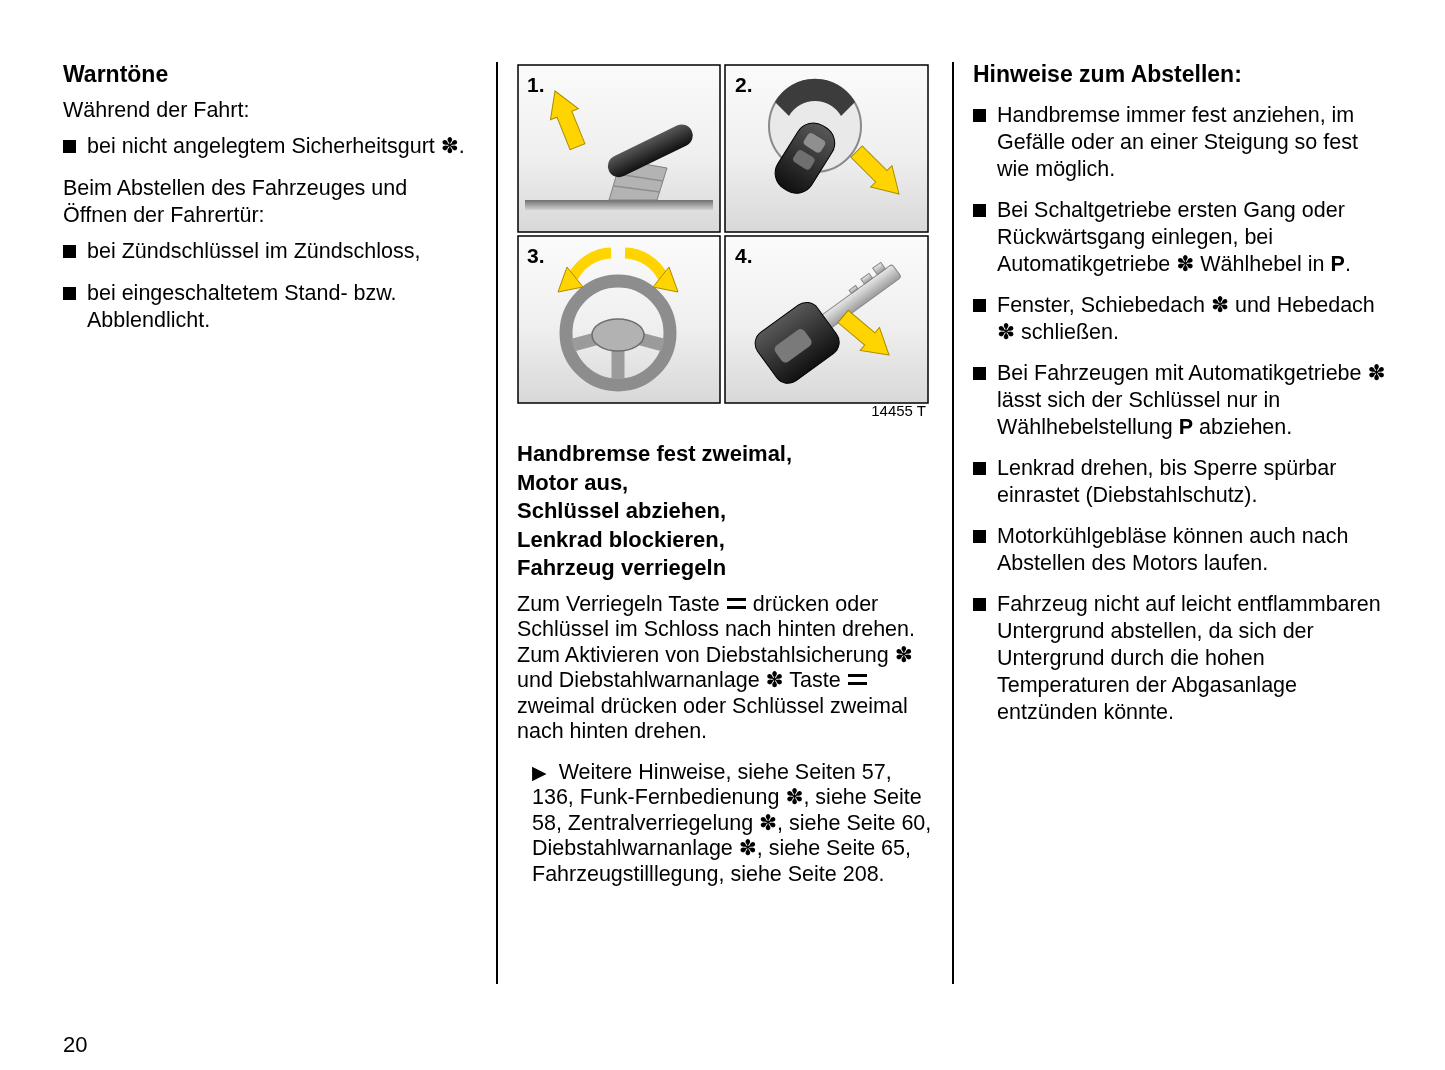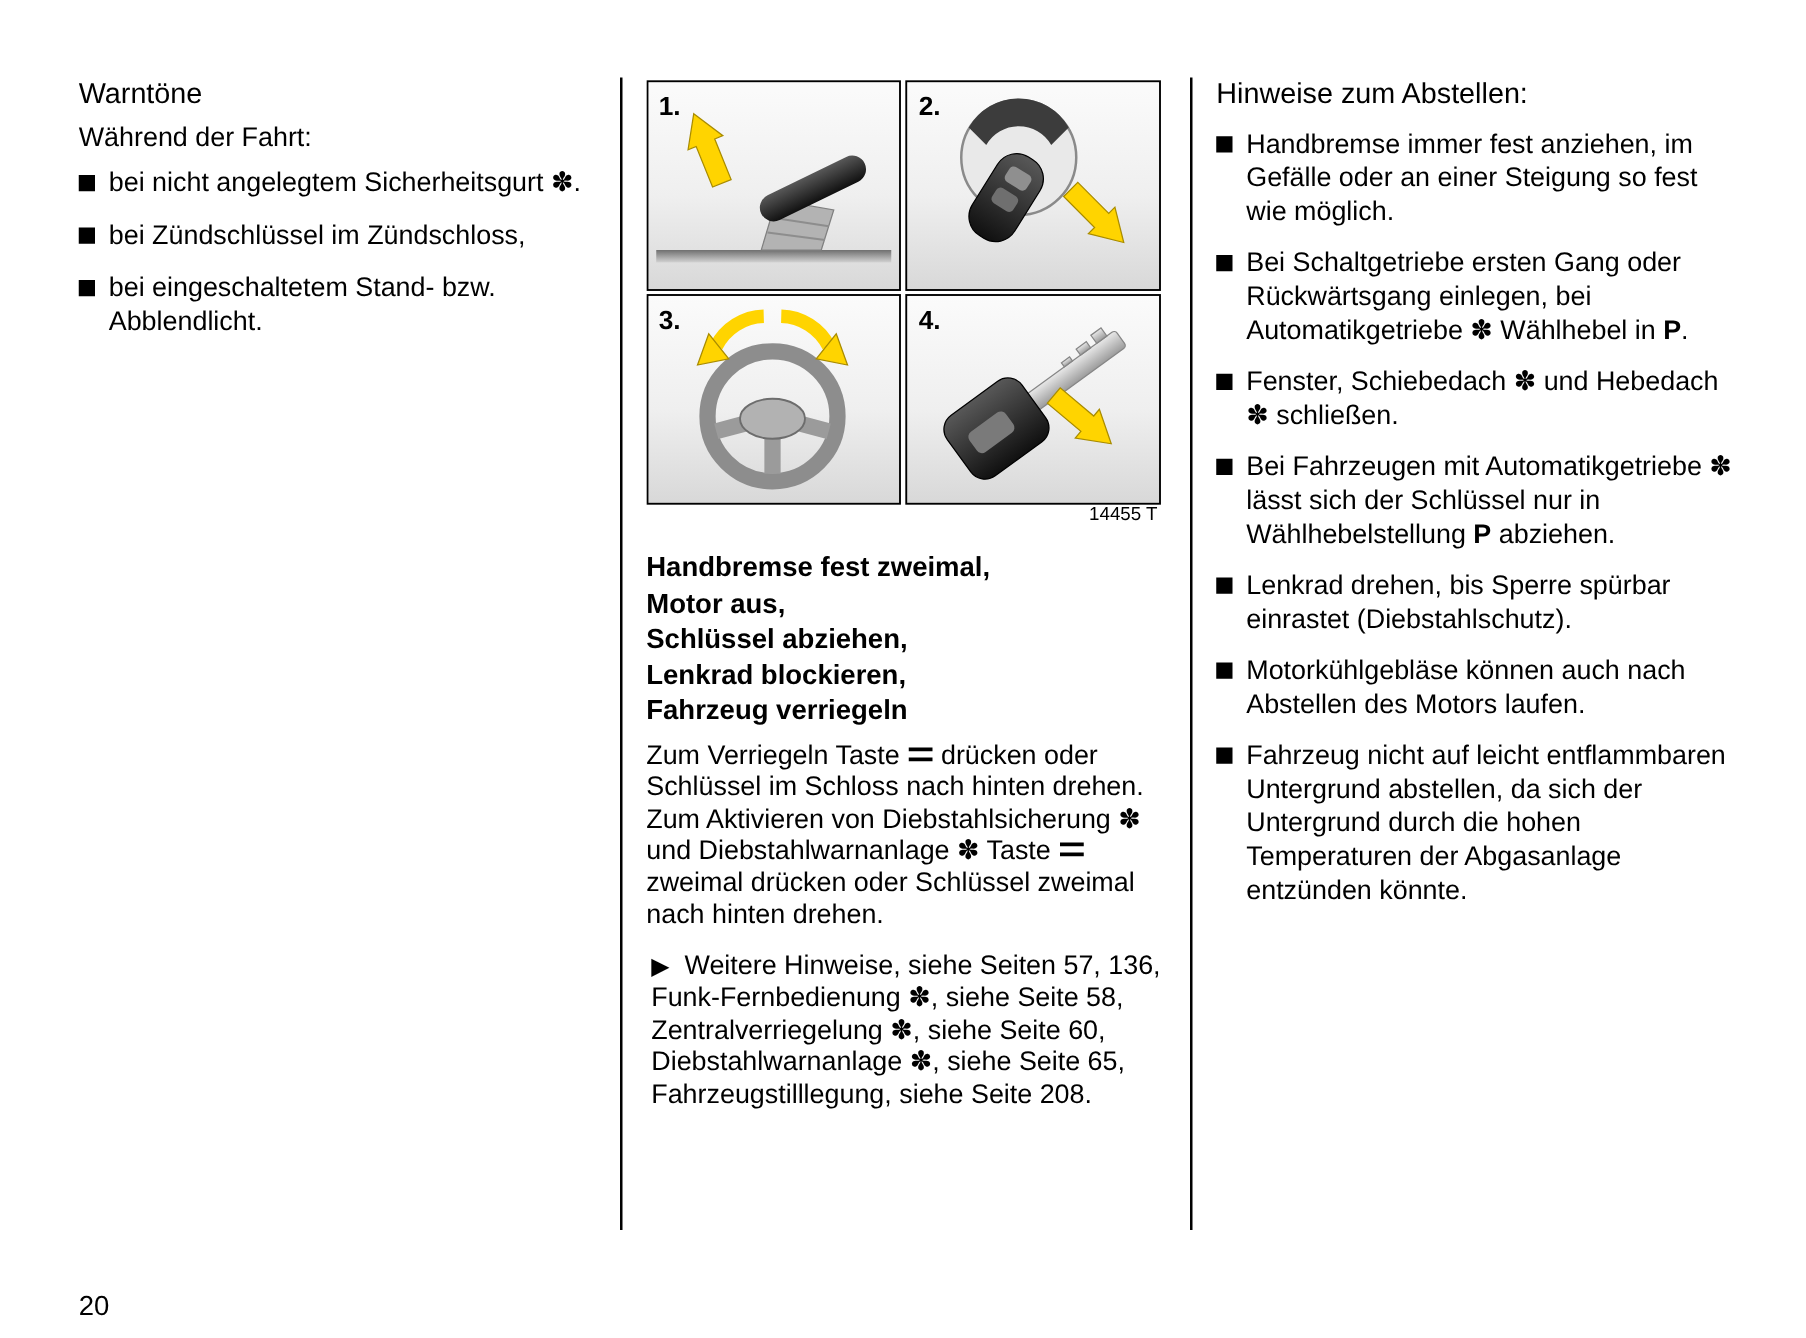--- a/index.html
+++ b/index.html
@@ -11,49 +11,50 @@
     position: relative; overflow: hidden;
   }
   .col { position: absolute; top: 60px; }
   #col-left { left: 63px; width: 402px; }
   #col-mid-fig { position: absolute; left: 517px; top: 64px; }
   #col-mid-text { left: 517px; top: 440px; width: 420px; }
   #col-right { left: 973px; width: 418px; }
   .vrule { position: absolute; top: 62px; width: 2px; height: 922px; background: #000; }
   #vrule-1 { left: 496px; }
   #vrule-2 { left: 952px; }
-  h1.sec { font-size: 23px; font-weight: normal; margin: 0 0 9px 0; line-height: 28px; }
+  h1.sec { font-size: 23px; font-weight: bold; margin: 0 0 9px 0; line-height: 28px; }
   .para { font-size: 21.5px; line-height: 27px; margin: 0 0 9px 0; }
   .bullet, .hint { display: flex; font-size: 21.5px; line-height: 27px; }
   .bullet { margin: 0 0 15px 0; }
   .hint { margin: 14px 0 9px 0; }
   .sq { flex: 0 0 auto; width: 13px; height: 13px; background: #000; margin: 7px 11px 0 0; }
   .bold-lines div { font-size: 22px; font-weight: bold; line-height: 28.5px; }
   .body-para { font-size: 21.5px; line-height: 25.5px; margin: 9px 0 0 0; }
-  .note { font-size: 21.5px; line-height: 25.5px; margin: 15px 0 0 4px; }
+  .note { font-size: 21.5px; line-height: 25.5px; margin: 15px 0 0 15px; }
   .note-marker { margin-right: 12px; font-size: 19px; }
   .lock-icon {
     display: inline-block; width: 19px; height: 11px;
     border-top: 3.5px solid #000; border-bottom: 3.5px solid #000;
     margin: 0 7px; position: relative; top: -2px;
   }
   strong { font-weight: bold; }
   .page-num { position: absolute; left: 63px; top: 1008px; font-size: 22px; margin-top: 24px; }
   .fig-svg text { font-family: "Liberation Sans", "DejaVu Sans", sans-serif; }
 </style>
 </head>
 <body>
 
 <section class="col" id="col-left">
   <h1 class="sec">Warntöne</h1>
   <p class="para">Während der Fahrt:</p>
   <div class="bullet">
     <span class="sq"></span>
     <span>bei nicht angelegtem Sicherheitsgurt ✽.</span>
   </div>
+  <p class="para">Beim Abstellen des Fahrzeuges und Öffnen der Fahrertür:</p>
   <div class="bullet">
     <span class="sq"></span>
     <span>bei Zündschlüssel im Zündschloss,</span>
   </div>
   <div class="bullet">
     <span class="sq"></span>
     <span>bei eingeschaltetem Stand- bzw. Abblendlicht.</span>
   </div>
 </section>
 

